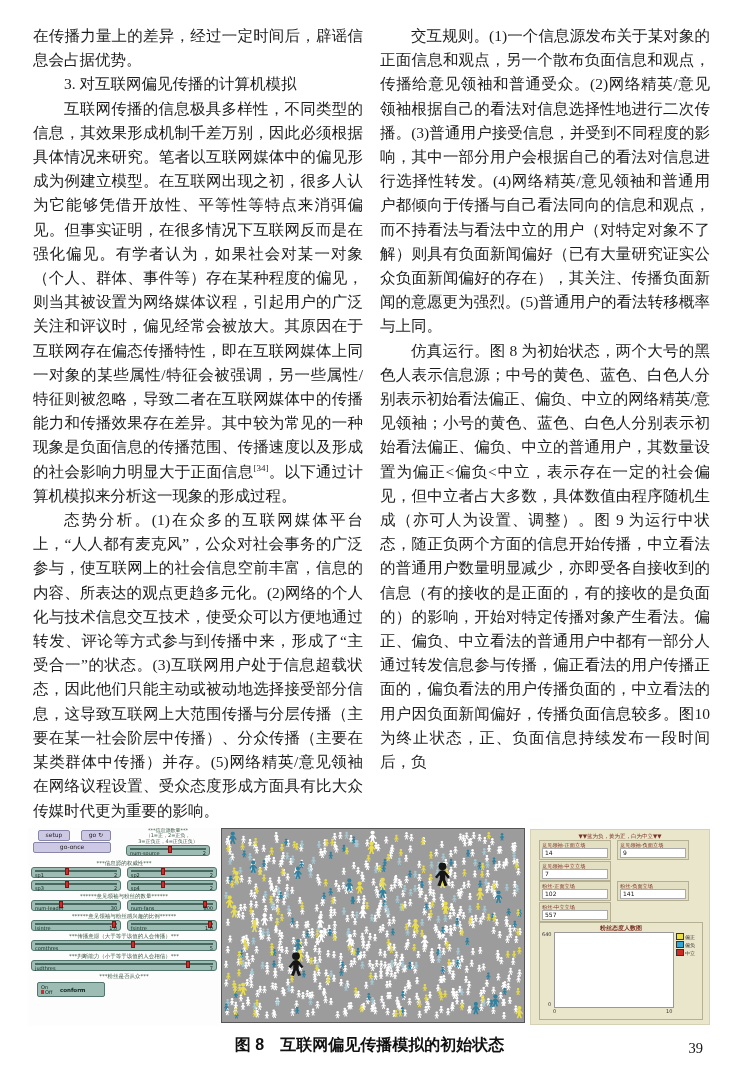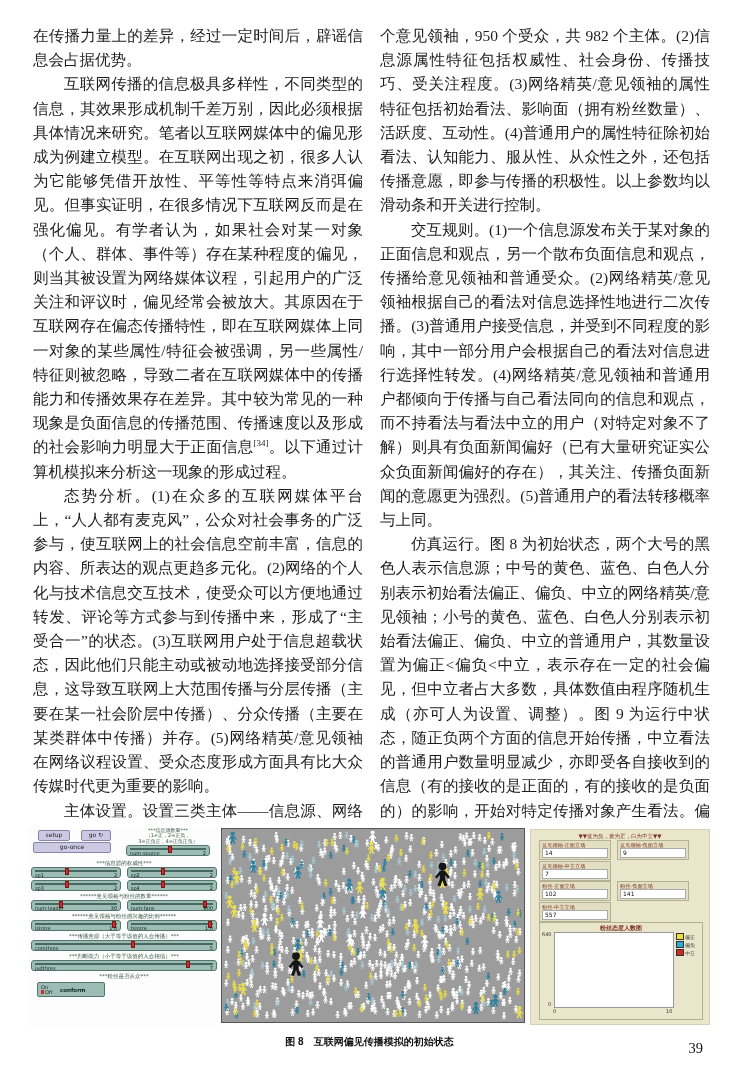--- a/index.html
+++ b/index.html
@@ -52,37 +52,37 @@
   .ax.ymax{left:2px;top:8px;}
   .ax.ymin{left:8px;top:78px;}
   .ax.xmin{left:13px;top:85px;}
   .ax.xmax{left:126px;top:85px;}
   .legend{position:absolute;left:136px;top:10px;}
   .leg-item{display:flex;align-items:center;margin-bottom:1px;}
   .leg-swatch{width:6px;height:5px;border:1px solid #333;margin-right:1px;}
   .leg-label{font-size:5px;color:#333;white-space:nowrap;}
 
   .caption{position:absolute;left:0;top:1035px;width:100%;text-align:center;
-           font-family:"Liberation Sans","DejaVu Sans",sans-serif;font-weight:bold;font-size:10px;color:#111;}
+           font-family:"Liberation Sans","DejaVu Sans",sans-serif;font-weight:bold;font-size:16px;color:#111;}
   .pageno{position:absolute;right:36px;top:1040px;font-size:14.5px;color:#111;}
 </style>
 </head>
 <body>
 
 <div class="page">
 
   <div class="columns">
     <div class="col">
       <p class="noindent">在传播力量上的差异，经过一定时间后，辟谣信息会占据优势。</p>
+      <p class="indent">3. 对互联网偏见传播的计算机模拟</p>
       <p class="indent"><span>互联网传播的信息极具多样性，不同类型的信息，其效果形成机制千差万别，因此必须根据具体情况来研究。笔者以互联网媒体中的偏见形成为例建立模型。在互联网出现之初，很多人认为它能够凭借开放性、平等性等特点来消弭偏见。但事实证明，在很多情况下互联网反而是在强化偏见。有学者认为，如果社会对某一对象（个人、群体、事件等）存在某种程度的偏见，则当其被设置为网络媒体议程，引起用户的广泛关注和评议时，偏见经常会被放大。其原因在于互联网存在偏态传播特性，即在互联网媒体上同一对象的某些属性/特征会被强调，另一些属性/特征则被忽略，导致二者在互联网媒体中的传播能力和传播效果存在差异。其中较为常见的一种现象是负面信息的传播范围、传播速度以及形成的社会影响力明显大于正面信息</span><sup>[34]</sup><span>。以下通过计算机模拟来分析这一现象的形成过程。</span></p>
       <p class="indent">态势分析。(1)在众多的互联网媒体平台上，“人人都有麦克风”，公众对社会事务的广泛参与，使互联网上的社会信息空前丰富，信息的内容、所表达的观点更趋多元化。(2)网络的个人化与技术信息交互技术，使受众可以方便地通过转发、评论等方式参与到传播中来，形成了“主受合一”的状态。(3)互联网用户处于信息超载状态，因此他们只能主动或被动地选择接受部分信息，这导致互联网上大范围传播与分层传播（主要在某一社会阶层中传播）、分众传播（主要在某类群体中传播）并存。(5)网络精英/意见领袖在网络议程设置、受众态度形成方面具有比大众传媒时代更为重要的影响。</p>
       <p class="indent">主体设置。设置三类主体——信息源、网络精英/意见领袖、普通用户。信息源（媒体、个人）发布特定信息，网络精英/意见领袖是极为活跃的、影响力很大的特殊用户。(1)设置 2 个信息源，设置 30</p>
     </div>
     <div class="col">
-      <p class="noindent">个意见领袖，950 个受众，共 982 个主体。(2)信息源属性特征包括权威性、社会身份、传播技巧、受关注程度。(3)网络精英/意见领袖的属性特征包括初始看法、影响面（拥有粉丝数量）、活跃度、互动性。(4)普通用户的属性特征除初始看法、认知能力、服从性、从众性之外，还包括传播意愿，即参与传播的积极性。以上参数均以滑动条和开关进行控制。</p>
       <p class="indent">交互规则。(1)一个信息源发布关于某对象的正面信息和观点，另一个散布负面信息和观点，传播给意见领袖和普通受众。(2)网络精英/意见领袖根据自己的看法对信息选择性地进行二次传播。(3)普通用户接受信息，并受到不同程度的影响，其中一部分用户会根据自己的看法对信息进行选择性转发。(4)网络精英/意见领袖和普通用户都倾向于传播与自己看法同向的信息和观点，而不持看法与看法中立的用户（对特定对象不了解）则具有负面新闻偏好（已有大量研究证实公众负面新闻偏好的存在），其关注、传播负面新闻的意愿更为强烈。(5)普通用户的看法转移概率与上同。</p>
       <p class="indent">仿真运行。图 8 为初始状态，两个大号的黑色人表示信息源；中号的黄色、蓝色、白色人分别表示初始看法偏正、偏负、中立的网络精英/意见领袖；小号的黄色、蓝色、白色人分别表示初始看法偏正、偏负、中立的普通用户，其数量设置为偏正&lt;偏负&lt;中立，表示存在一定的社会偏见，但中立者占大多数，具体数值由程序随机生成（亦可人为设置、调整）。图 9 为运行中状态，随正负两个方面的信息开始传播，中立看法的普通用户数量明显减少，亦即受各自接收到的信息（有的接收的是正面的，有的接收的是负面的）的影响，开始对特定传播对象产生看法。偏正、偏负、中立看法的普通用户中都有一部分人通过转发信息参与传播，偏正看法的用户传播正面的，偏负看法的用户传播负面的，中立看法的用户因负面新闻偏好，传播负面信息较多。图10 为终止状态，正、负面信息持续发布一段时间后，负</p>
     </div>
   </div>
 
   <div class="figure">
 
     <div class="panel-left">
       <div class="topbar">
         <div class="btn" style="left:10px;top:2px;width:30px;height:9px;">setup</div>

